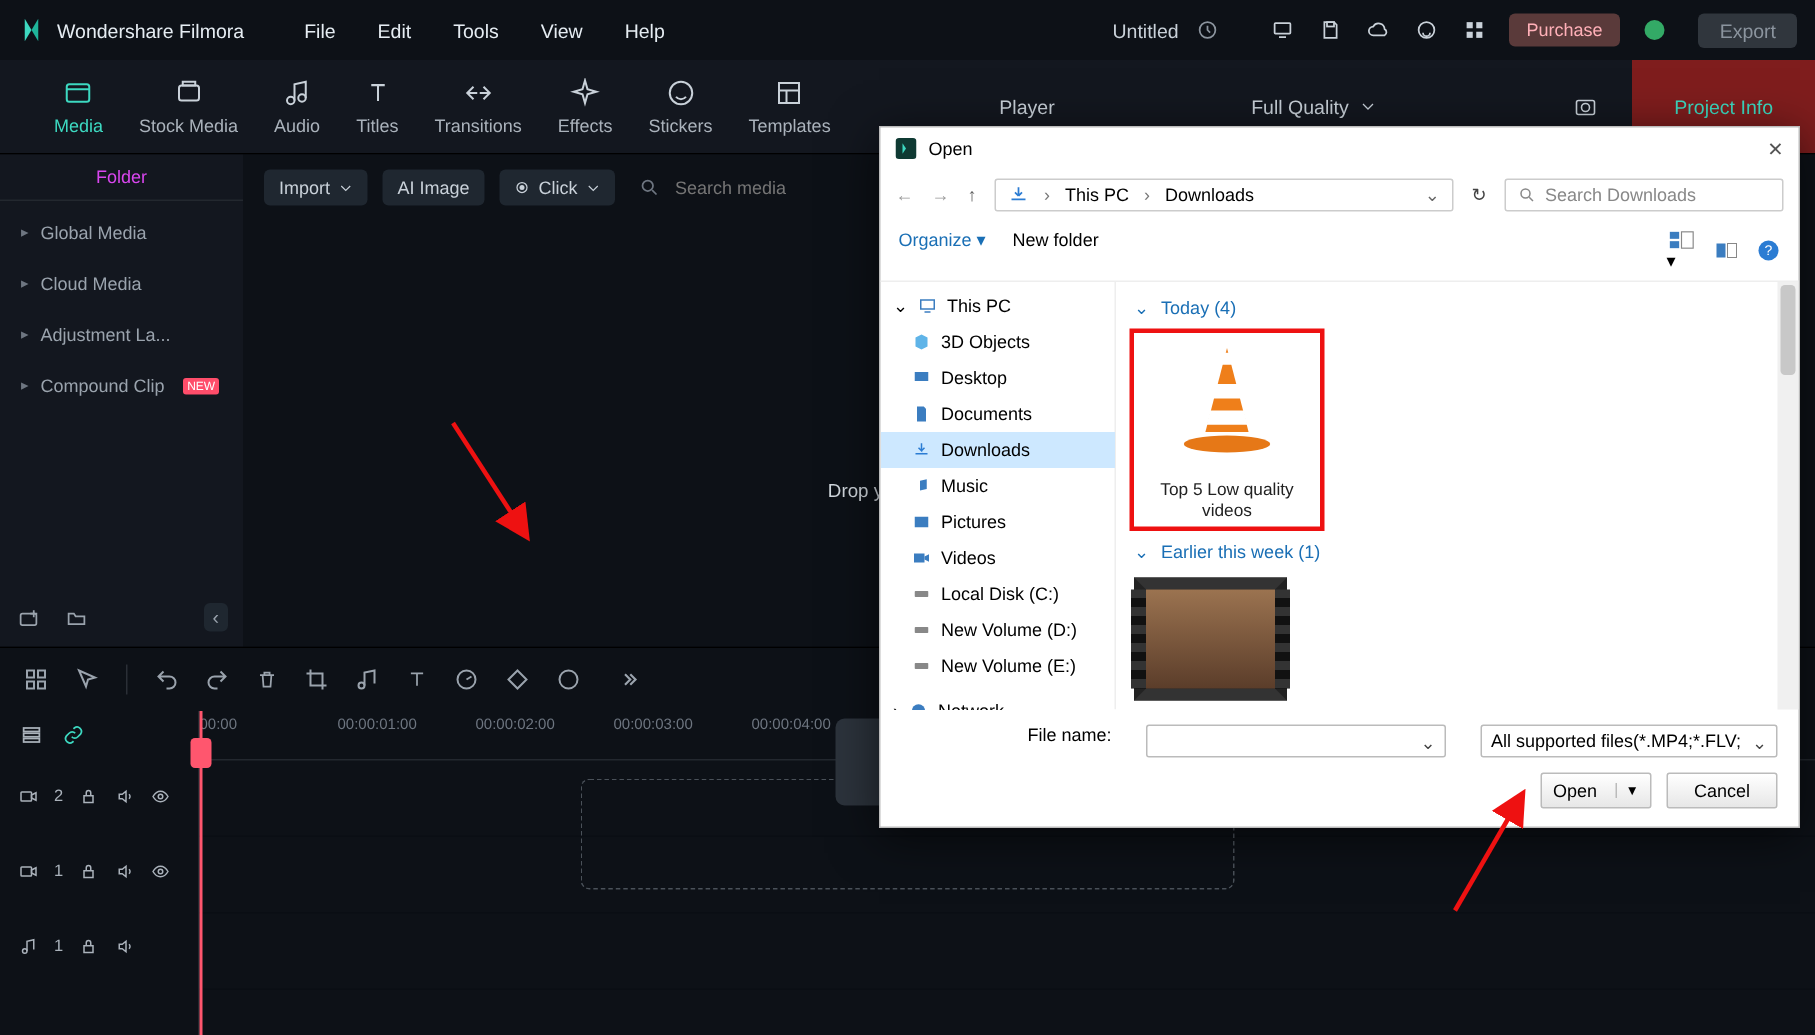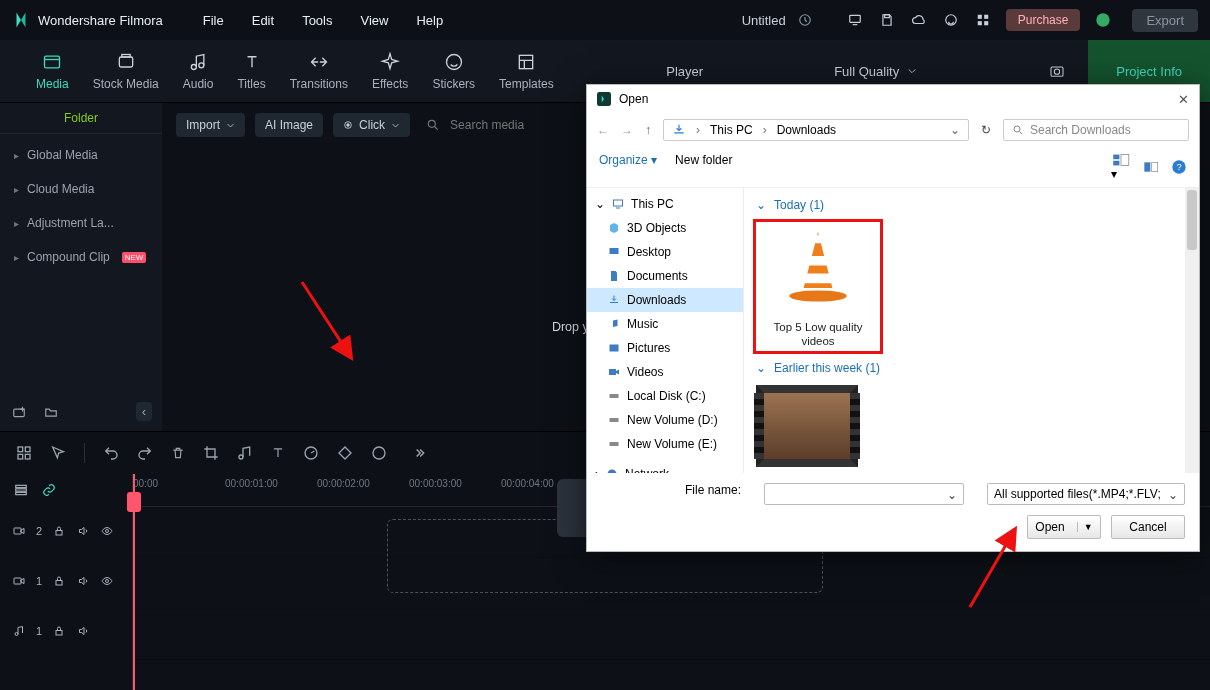--- a/index.html
+++ b/index.html
@@ -16,26 +16,26 @@
 .purchase{background:#5a3a3a;color:#ffb0b8;border-radius:4px;padding:4px 12px;font-size:12px}
 .export{background:#30363d;color:#8b949e;border-radius:4px;padding:4px 14px;margin-left:6px}
 
 .modebar{display:flex;height:62px;background:#13171f;border-bottom:1px solid #000;align-items:flex-end}
 .tabs-strip{display:flex;gap:24px;padding:0 36px;height:100%;align-items:center;flex:1}
 .tab{display:flex;flex-direction:column;align-items:center;gap:4px;color:#aab2bb;font-size:12px;cursor:pointer}
 .tab.active{color:#3dd9c1}
 .tab .ticon{height:22px;display:flex;align-items:center}
 .player-ctrls{display:flex;align-items:center;gap:18px;padding:0 22px;background:#13171f;height:100%;min-width:400px;justify-content:space-between}
 .player-ctrls .pc-label{color:#c9d1d9}
-.project-info{display:flex;align-items:center;padding:0 28px;color:#3dd9c1;background:#14532d;height:100%;font-size:13px}
+.project-info{display:flex;align-items:center;padding:0 28px;color:#3dd9c1;background:#7f1d1d;height:100%;font-size:13px}
 
 .mid{display:flex;height:328px}
 .sidebar{width:162px;background:#13171f;display:flex;flex-direction:column}
 .side-head{margin:10px;padding:8px 12px;background:#1f2730;border-radius:6px;display:flex;align-items:center;gap:8px;color:#e6edf3;font-size:13px}
-.side-folder{color:#84cc16;text-align:center;padding:8px 0;border-bottom:1px solid #23282f;font-size:12px}
+.side-folder{color:#d946ef;text-align:center;padding:8px 0;border-bottom:1px solid #23282f;font-size:12px}
 .side-items{padding:4px 0}
 .side-item{display:flex;align-items:center;gap:8px;padding:10px 14px;color:#9aa3ad;font-size:12px}
 .side-item .chev{font-size:10px;color:#6e7681}
 .side-bottom{margin-top:auto;display:flex;gap:14px;padding:10px;align-items:center}
 .side-bottom .collapse{margin-left:auto;background:#1f2730;border-radius:4px;padding:2px 6px;color:#9aa3ad}
 
 .media-pane{flex:1;background:#0d1117;position:relative;display:flex;flex-direction:column}
 .media-toolbar{display:flex;align-items:center;gap:10px;padding:10px 14px}
 .mt-btn{background:#1f2730;border-radius:4px;padding:5px 10px;font-size:12px;color:#c9d1d9;display:flex;align-items:center;gap:6px}
 .mt-search{display:flex;align-items:center;gap:8px;margin-left:6px}
@@ -664,21 +664,21 @@
           <span>›</span>
           <svg width="14" height="12" viewBox="0 0 24 24" fill="#3b7dc0">
             <circle cx="12" cy="12" r="9"></circle>
           </svg>
           <span>Network</span>
         </div>
     </div>
     <div class="wd-files">
       <div class="wd-group">
           <span>⌄</span>
-          <span>Today (1)</span>
+          <span>Today (4)</span>
         </div>
       <div class="file-item hl">
         <svg class="cone" viewBox="0 0 100 100">
           <ellipse cx="50" cy="90" rx="36" ry="7" fill="#e67817"></ellipse>
           <path d="M50 10l18 70H32L50 10z" fill="#ef7f1a"></path>
           <path d="M41 40h18l3 12H38z" fill="#fff"></path>
           <path d="M36 62h28l3 12H33z" fill="#fff"></path>
           <path d="M46 14h8l2 10H44z" fill="#fff"></path>
         </svg>
         <div class="fname">Top 5 Low quality videos</div>

